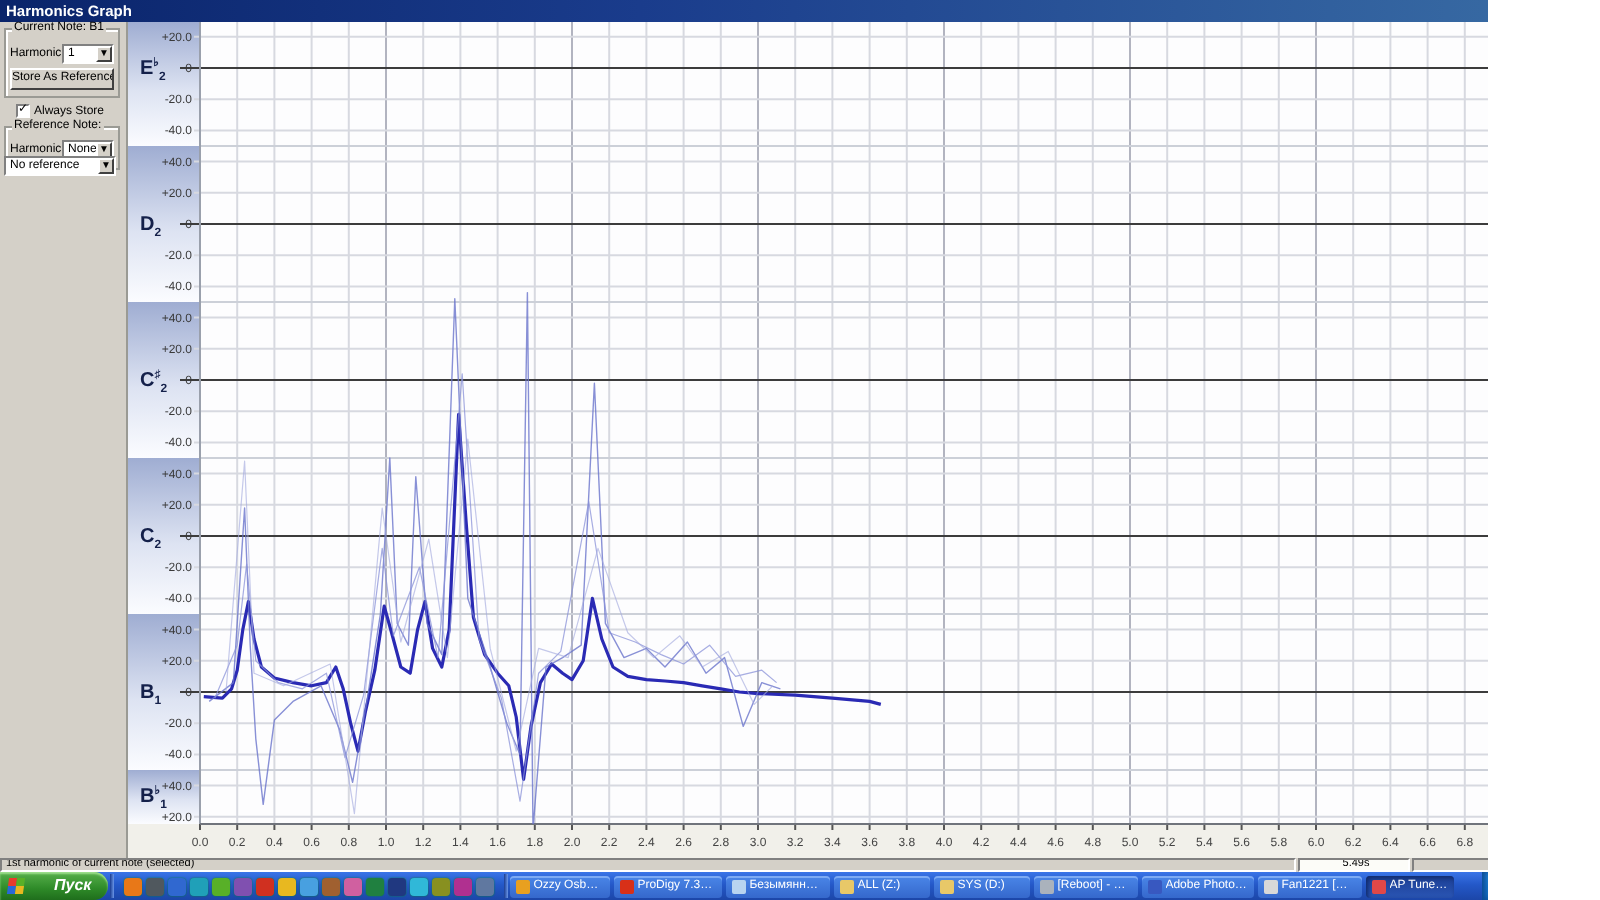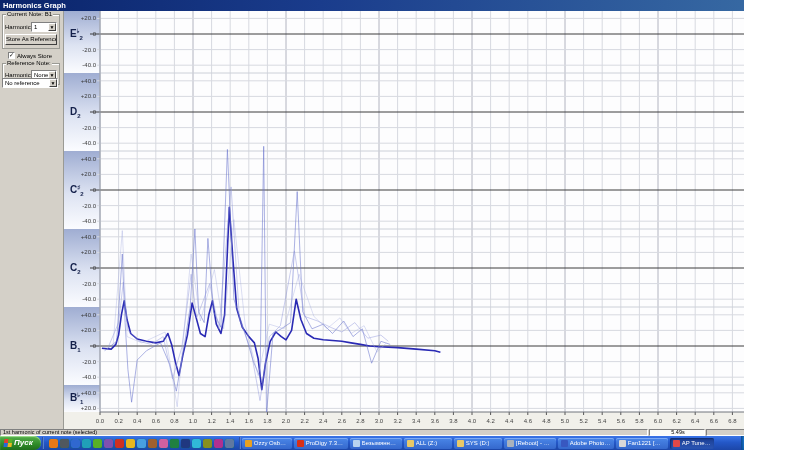--- a/index.html
+++ b/index.html
@@ -41,21 +41,21 @@
   #status-time{width:56px;background:#fcfcf8;text-align:center;}
   #status-c3{width:46px;}
   #status-c4{width:36px;}
   #status-grip{width:10px;border:none;background:
      repeating-linear-gradient(135deg,#d4d0c8 0 2px,#808080 2px 3px);}
   
   #taskbar{position:absolute;left:0;top:436px;width:800px;height:14px;
     background:linear-gradient(#3a75e8 0%,#2458c8 45%,#1c46a8 100%);display:flex;align-items:center;}
   #start-btn{height:14px;padding:0 8px 0 4px;background:linear-gradient(#57b04c,#2e8a28 60%,#1f6e1c);
     border-radius:0 7px 7px 0;color:#fff;font-size:8px;font-style:italic;font-weight:bold;
-    line-height:14px;display:flex;align-items:center;gap:2px;box-shadow:inset 0 1px 1px #9fe08f;}
+    line-height:14px;display:flex;align-items:center;gap:15px;box-shadow:inset 0 1px 1px #9fe08f;}
   #win-flag{width:8px;height:8px;display:grid;grid-template-columns:4px 4px;grid-template-rows:4px 4px;
     transform:skewX(-8deg);}
   #win-flag i{display:block;}
   #quicklaunch{display:flex;align-items:center;gap:2px;padding:0 4px;}
   .ql-icon{width:9px;height:9px;border-radius:2px;box-shadow:0 0 1px #083;}
   .tb-sep{width:2px;height:12px;background:linear-gradient(90deg,#1a3c90,#6a96e8);margin:0 1px;}
   #tasks{display:flex;align-items:center;gap:2px;flex:1;min-width:0;}
   .task-btn{height:11px;background:linear-gradient(#4a86e8,#3568cc);border-radius:2px;
     color:#fff;font-size:6px;line-height:11px;display:flex;align-items:center;gap:2px;
     padding:0 3px;box-sizing:border-box;overflow:hidden;white-space:nowrap;

